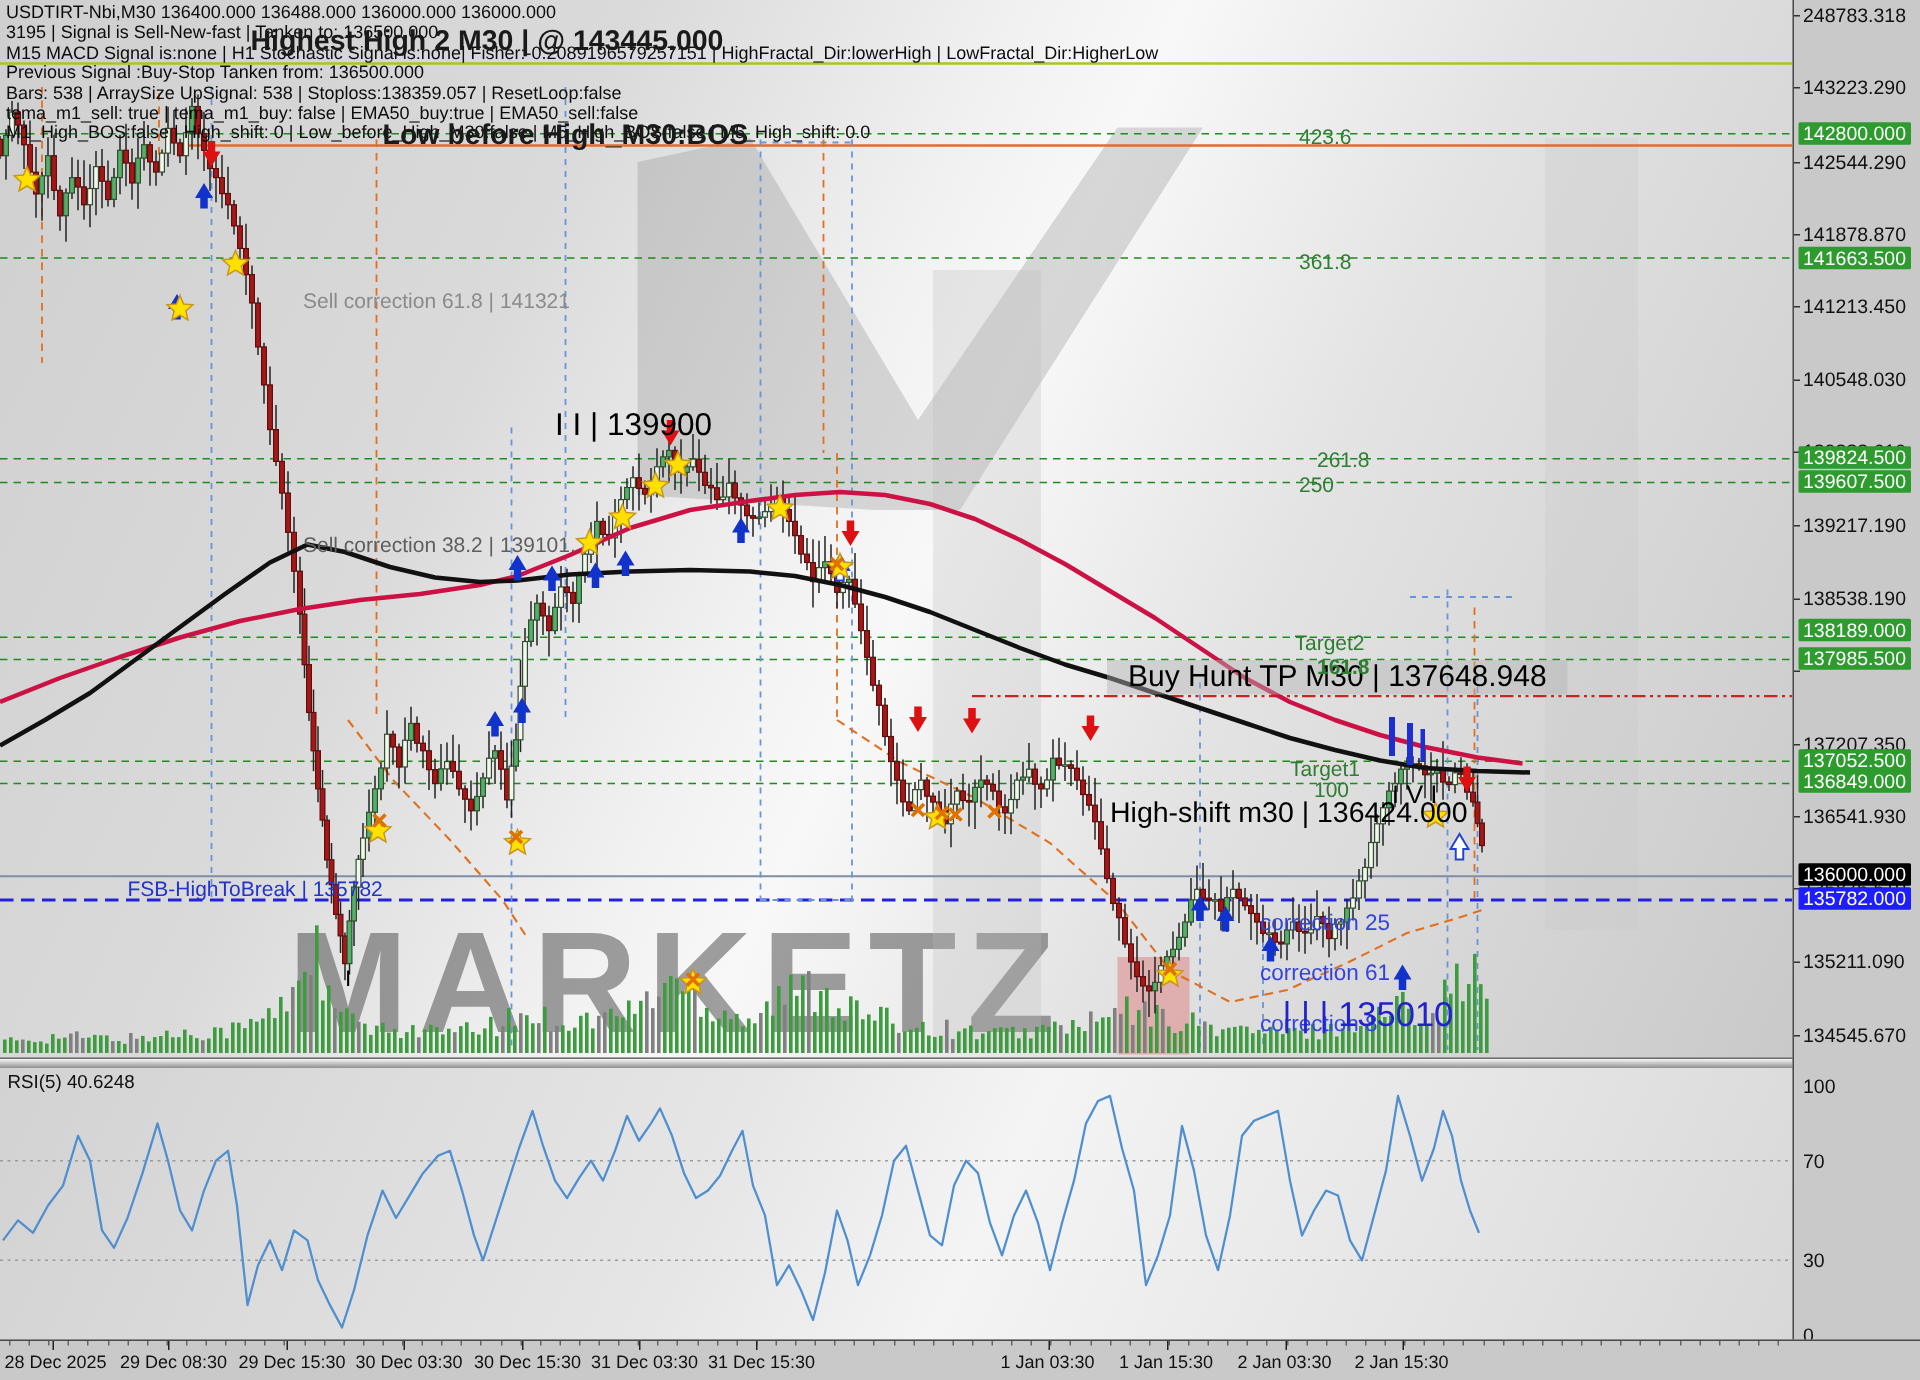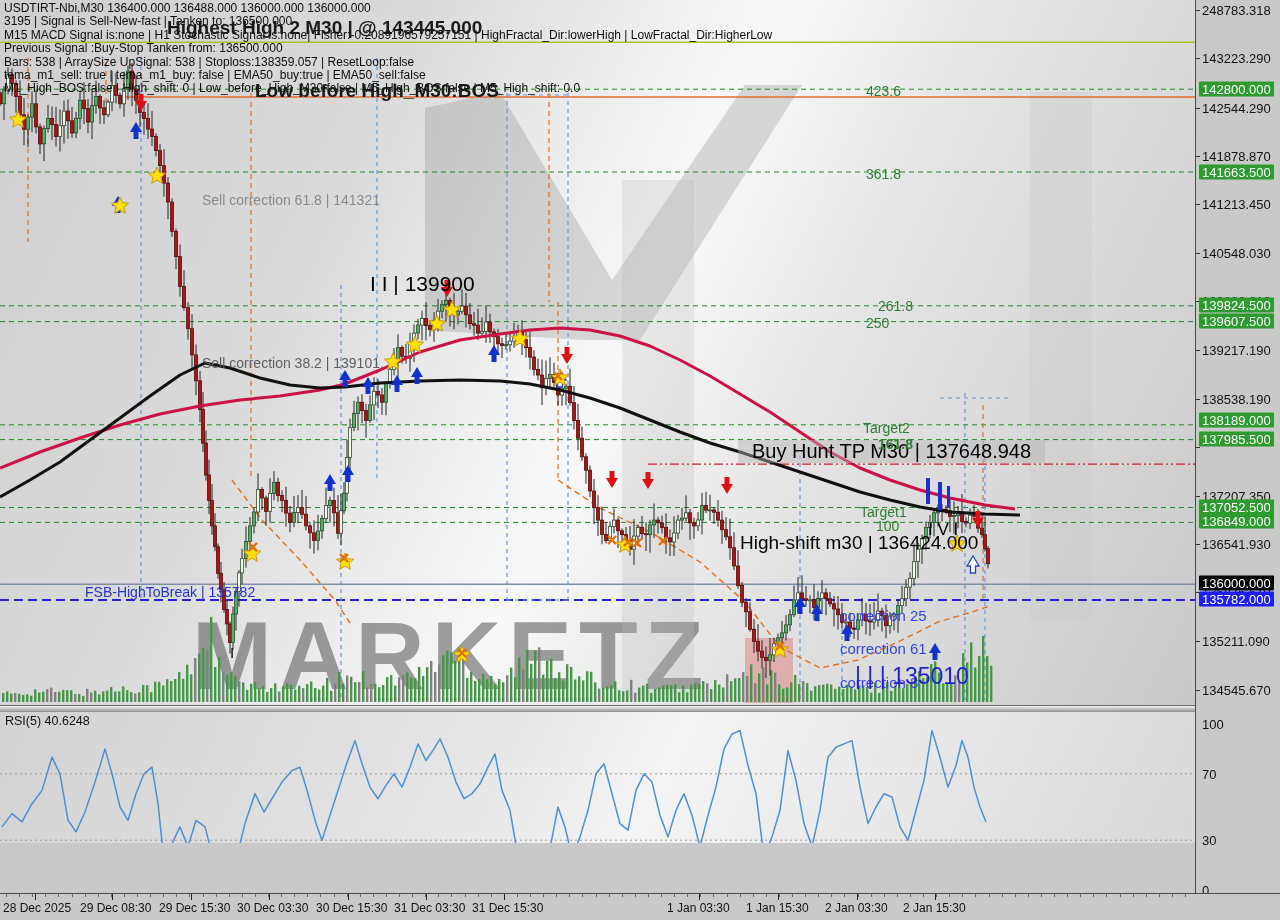--- a/index.html
+++ b/index.html
@@ -21,21 +21,21 @@
   .paxis .lbl{position:absolute;left:6px;font-size:13px;color:#111;white-space:nowrap;transform:translateY(-50%);}
   .paxis .badge{left:3px;padding:0 3px;color:#fff;border-radius:1px;}
   .badge.g{background:#2e9b2e;}
   .badge.k{background:#000;}
   .badge.b{background:#1d1dff;text-align:right;}
   .tick{position:absolute;left:0;width:4px;height:1px;background:#333;}
   
   .sep{position:absolute;left:0;top:705px;width:1280px;height:6px;
        background:linear-gradient(#f7f7f7,#8f8f8f);border-top:1px solid #6a6a6a;border-bottom:1px solid #555;}
   
-  .rpanel{position:absolute;left:0;top:712px;width:1195px;height:131px;
+  .rpanel{position:absolute;left:0;top:712px;width:1195px;height:181px;
           background:linear-gradient(115deg,#d2d2d2 0%,#e6e6e6 40%,#f4f4f4 55%,#d8d8d8 100%);overflow:hidden;}
   .rlabel{position:absolute;left:5px;top:2px;font-size:12.5px;color:#111;}
   
   .taxis{position:absolute;left:0;top:893px;width:1280px;height:27px;background:#c9c9c9;border-top:1px solid #4a4a4a;}
   .taxis .tlbl{position:absolute;top:7px;font-size:12px;color:#111;white-space:nowrap;}
 </style>
 </head>
 <body>
 
 <div class="root">

